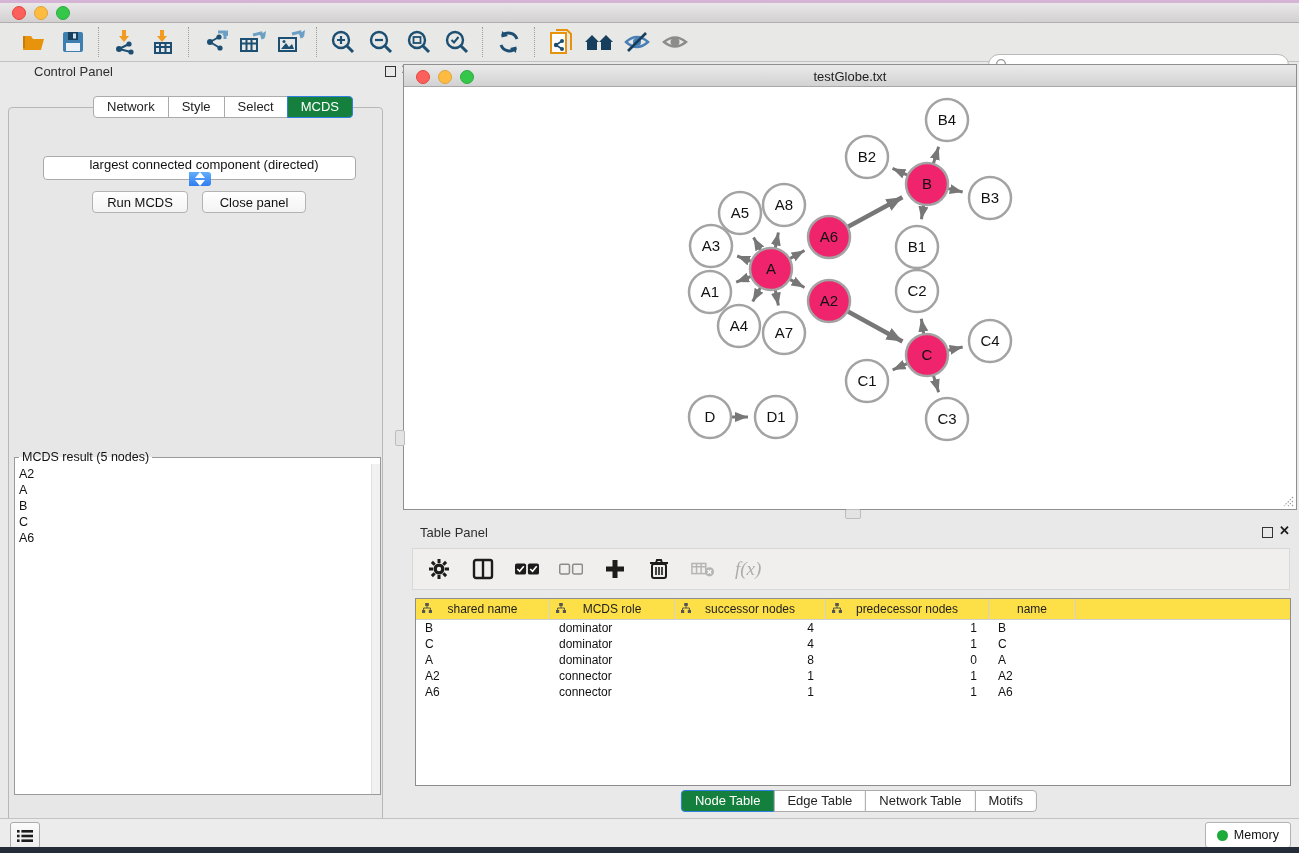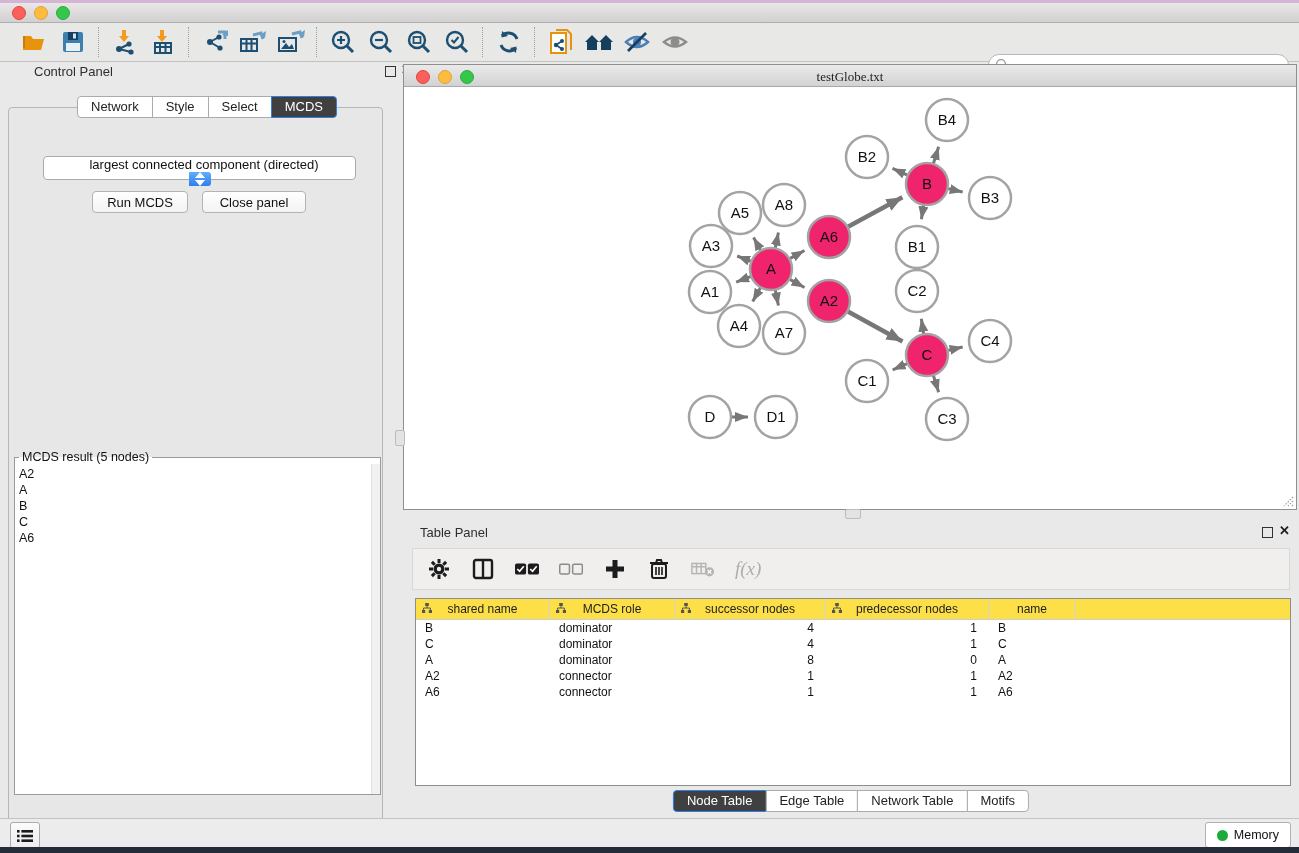--- a/index.html
+++ b/index.html
@@ -31,23 +31,23 @@
   .panel-head .ph-title{position:absolute;left:10px;top:2px;font-size:13px;color:#2e2e2e;}
   .float-ico{position:absolute;width:9px;height:9px;border:1.5px solid #333;background:transparent;}
   .close-ico{position:absolute;font-size:13px;font-weight:700;color:#1c1c1c;line-height:12px;}
   .cpanel .float-ico{left:361px;top:4px;}
   .cpanel .close-ico{left:377px;top:2px;}
   .subpanel{position:absolute;left:8px;top:45px;width:375px;height:743px;background:#e7e7e7;
             border:1px solid #b7b7b7;border-radius:4px;box-sizing:border-box;}
   .seg{display:inline-flex;position:absolute;z-index:5;}
   .seg .tab{height:20px;line-height:20px;padding:0 13px;background:#fff;border:1px solid #ababab;
             margin-left:-1px;font-size:13px;color:#222;cursor:default;}
-  .seg .tab:first-child{border-radius:4px 0 0 4px;margin-left:0;}
+  .seg .tab:first-child{border-radius:4px 0 0 4px;margin-left:16px;}
   .seg .tab:last-child{border-radius:0 4px 4px 0;}
-  .seg .tab.active{background:#404040;border-color:#2f80e0;color:#fff;}
+  .seg .tab.active{background:#15803d;border-color:#2f80e0;color:#fff;}
   #cp-tabs{left:77px;top:34px;}
   .opt-label{position:absolute;left:0;top:73px;width:100%;text-align:center;font-size:13px;color:#1e1e1e;}
   .dropdown{position:absolute;left:43px;top:94px;width:313px;height:24px;background:#fff;
             border:1px solid #ababab;border-radius:4px;box-sizing:border-box;display:flex;align-items:center;flex-direction:column;}
   .dropdown .dd-text{flex:1;font-size:13px;padding-left:9px;color:#111;white-space:nowrap;}
   .dd-stepper{width:22px;height:22px;border-radius:0 3px 3px 0;
               background:linear-gradient(#63aefb,#2e7ef0);display:flex;flex-direction:column;
               align-items:center;justify-content:center;gap:2px;}
   .btn{position:absolute;height:22px;background:linear-gradient(#ffffff,#f3f3f3);border:1px solid #b3b3b3;
        border-radius:4px;font-size:13px;color:#111;display:flex;align-items:center;justify-content:center;box-sizing:border-box;}
@@ -56,21 +56,21 @@
   fieldset.resultbox{position:absolute;left:14px;top:388px;width:367px;height:345px;margin:0;padding:0;
                      border:1px solid #9a9a9a;background:#fff;box-sizing:border-box;}
   fieldset.resultbox legend{font-size:12.5px;color:#111;margin-left:4px;padding:0 3px;background:transparent;}
   .listbox{position:absolute;left:0;top:0;right:8px;bottom:0;background:#fff;overflow:hidden;padding-top:2px;}
   .list-item{font-size:12.5px;line-height:16px;padding-left:4px;color:#111;}
   .list-scroll{position:absolute;right:0;top:0;width:8px;bottom:0;background:#f1f1f1;border-left:1px solid #e0e0e0;}
   
   .netframe{position:absolute;left:403px;top:64px;width:894px;height:446px;background:#fff;
             border:1px solid #8f8f8f;box-sizing:border-box;}
   .net-titlebar{position:absolute;left:0;top:0;width:100%;height:22px;
-                background:linear-gradient(#eaeaea,#d2d2d2);border-bottom:1px solid #a8a8a8;box-sizing:border-box;font-family:Liberation Serif, serif;}
+                background:linear-gradient(#eaeaea,#d2d2d2);border-bottom:1px solid #a8a8a8;box-sizing:border-box;}
   .net-titlebar .lights{left:12px;top:5px;}
   .net-titlebar .title{position:absolute;left:0;right:0;top:4px;text-align:center;font-size:13px;color:#222;}
   .net-canvas{position:absolute;left:0;top:22px;right:0;bottom:0;background:#fff;overflow:hidden;}
   .resize-grip{position:absolute;right:2px;bottom:2px;width:12px;height:12px;}
   .vsplit-handle{position:absolute;left:395px;top:430px;width:8px;height:14px;background:#e3e3e3;
                  border:1px solid #bdbdbd;border-radius:2px;z-index:6;}
   .hsplit-handle{position:absolute;left:845px;top:509px;width:14px;height:8px;background:#e3e3e3;
                  border:1px solid #bdbdbd;border-radius:2px;z-index:6;}
   
   .tpanel{position:absolute;left:403px;top:520px;width:896px;height:296px;background:#e9e9e9;}

